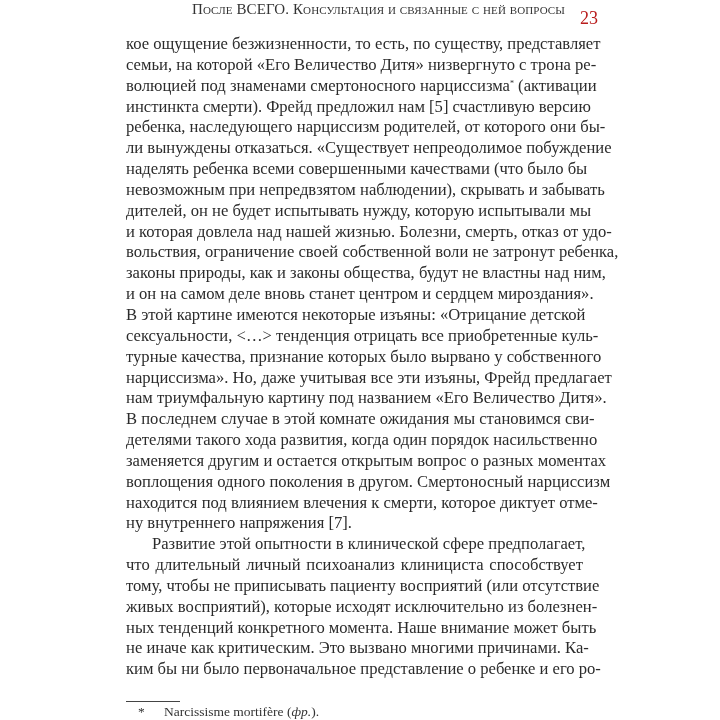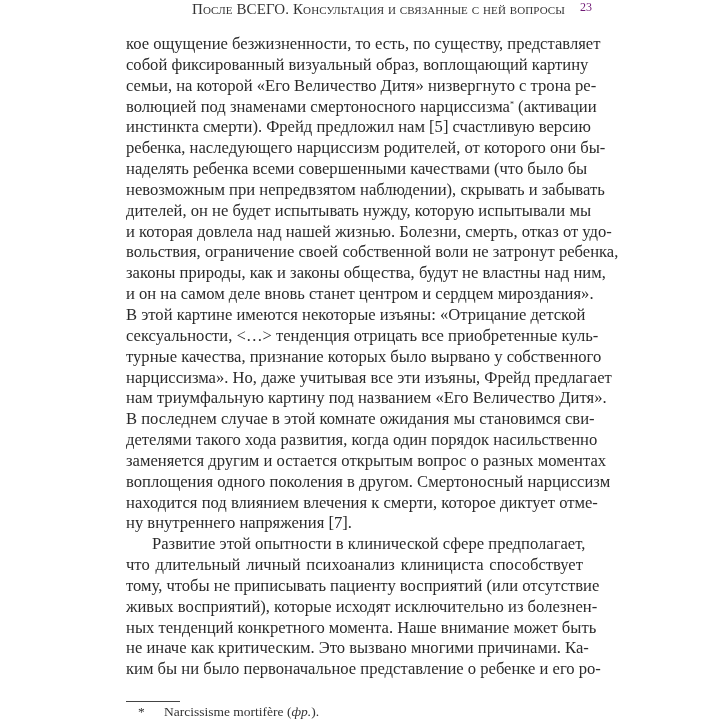--- a/index.html
+++ b/index.html
@@ -1,46 +1,46 @@
 <!DOCTYPE html>
 <html><head>
 <meta charset="utf-8">
 <style>
   html, body { margin: 0; padding: 0; background: #ffffff; }
   body { width: 720px; height: 720px; position: relative; overflow: hidden;
          font-family: "Liberation Serif", "DejaVu Serif", serif; color: #2b2b2b; }
   .running-head { position: absolute; top: 0; left: 0; width: 720px; height: 22px; }
   .rh-title { position: absolute; left: 192px; top: 1px; font-size: 15px; font-variant: small-caps;
               letter-spacing: 0.1px; color: #333; white-space: nowrap; }
-  .rh-page { position: absolute; left: 580px; top: 0px; font-size: 12px; color: #701a75; }
+  .rh-page { position: absolute; left: 580px; top: 8px; font-size: 18px; color: #b91c1c; }
   .body-text { position: absolute; left: 126px; top: 34px; width: 457px; }
   .line { display: block; height: 20.85px; line-height: 20.85px; font-size: 16.6px;
           white-space: nowrap; text-align: justify; text-align-last: justify; }
   .line.last { text-align-last: left; }
   .line.indent { padding-left: 26px; }
   .footnote-rule { position: absolute; left: 126px; top: 701px; width: 54px; height: 1px; background: #444; }
   .footnote { position: absolute; left: 126px; top: 704px; font-size: 13.5px; color: #333; white-space: nowrap; margin-left: 12px; }
   .fn-mark { display: inline-block; width: 26px; }
   sup { font-size: 8px; vertical-align: top; position: relative; top: -2px; }
 </style>
 </head>
 <body>
 
 <div class="running-head">
   <span class="rh-title">После ВСЕГО. Консультация и связанные с ней вопросы</span>
   <span class="rh-page">23</span>
 </div>
 
 <div class="body-text" id="body-text">
     <span class="line"><span>кое ощущение безжизненности, то есть, по существу, представляет</span></span>
-    <span class="line"><span>собой фиксированный визуальный образ, воплощающий картину</span></span>
     <span class="line"><span>семьи, на которой «Его Величество Дитя» низвергнуто с трона ре-</span></span>
     <span class="line"><span>волюцией под знаменами смертоносного нарциссизма</span><sup>*</sup><span style="white-space: pre;"> (активации</span></span>
     <span class="line"><span>инстинкта смерти). Фрейд предложил нам [5] счастливую версию</span></span>
     <span class="line"><span>ребенка, наследующего нарциссизм родителей, от которого они бы-</span></span>
+    <span class="line"><span>ли вынуждены отказаться. «Существует непреодолимое побуждение</span></span>
     <span class="line"><span>наделять ребенка всеми совершенными качествами (что было бы</span></span>
     <span class="line"><span>невозможным при непредвзятом наблюдении), скрывать и забывать</span></span>
     <span class="line"><span>дителей, он не будет испытывать нужду, которую испытывали мы</span></span>
     <span class="line"><span>и которая довлела над нашей жизнью. Болезни, смерть, отказ от удо-</span></span>
     <span class="line"><span>вольствия, ограничение своей собственной воли не затронут ребенка,</span></span>
     <span class="line"><span>законы природы, как и законы общества, будут не властны над ним,</span></span>
     <span class="line"><span>и он на самом деле вновь станет центром и сердцем мироздания».</span></span>
     <span class="line"><span>В этой картине имеются некоторые изъяны: «Отрицание детской</span></span>
     <span class="line"><span>сексуальности, &lt;…&gt; тенденция отрицать все приобретенные куль-</span></span>
     <span class="line"><span>турные качества, признание которых было вырвано у собственного</span></span>

